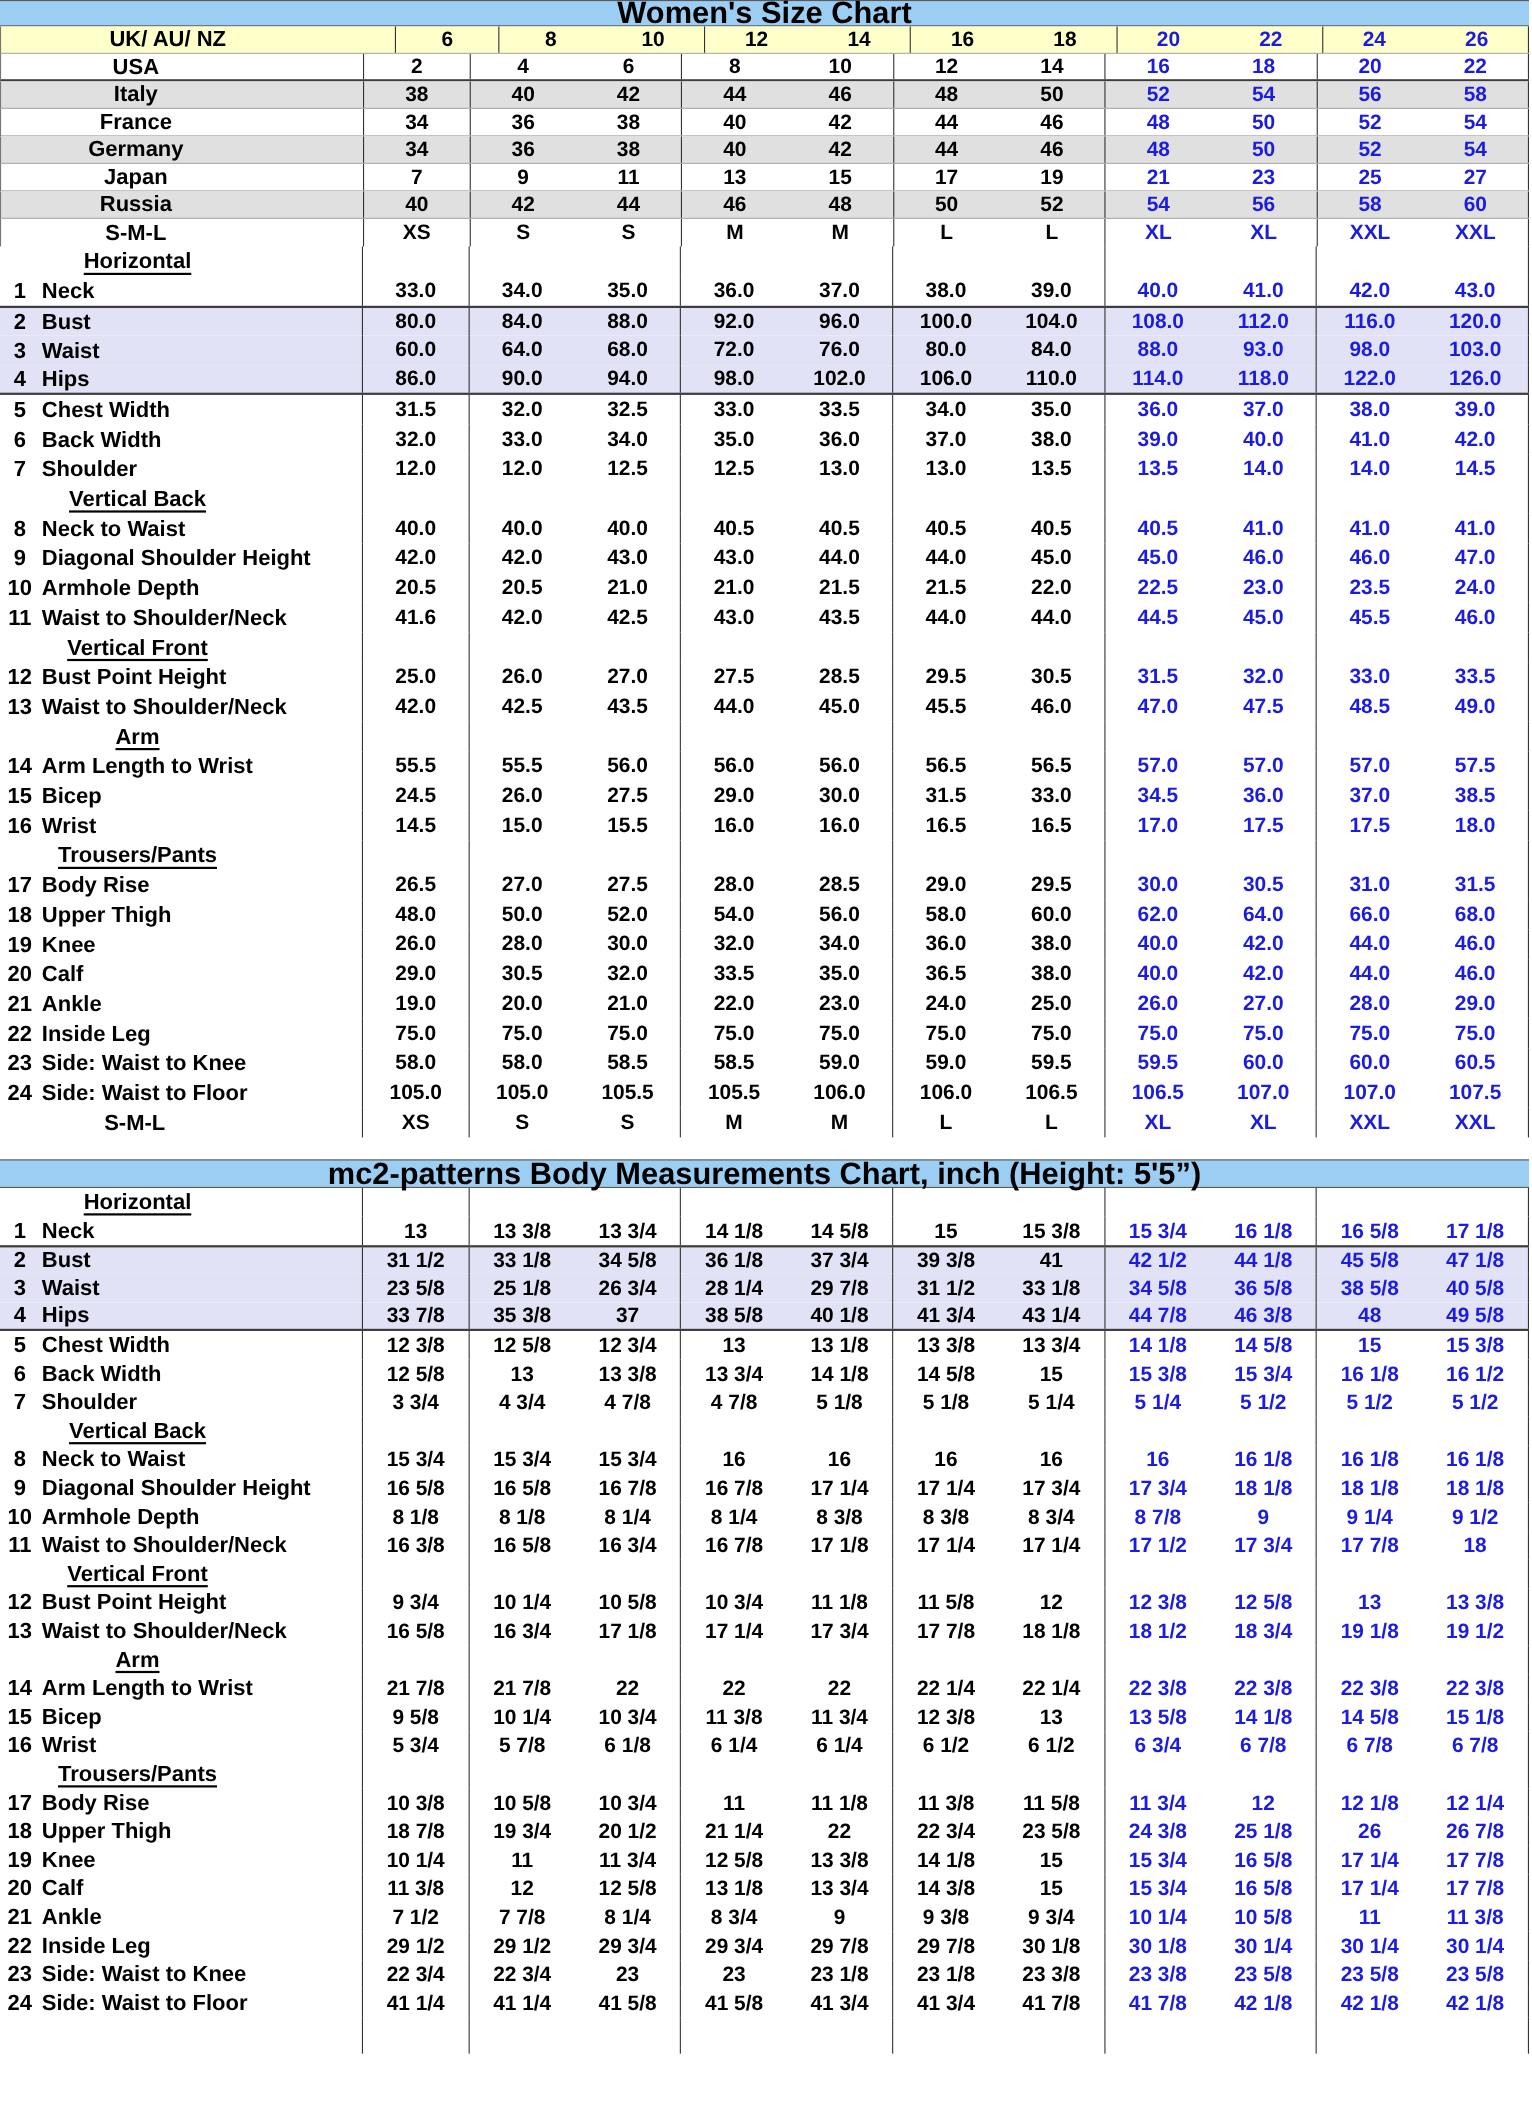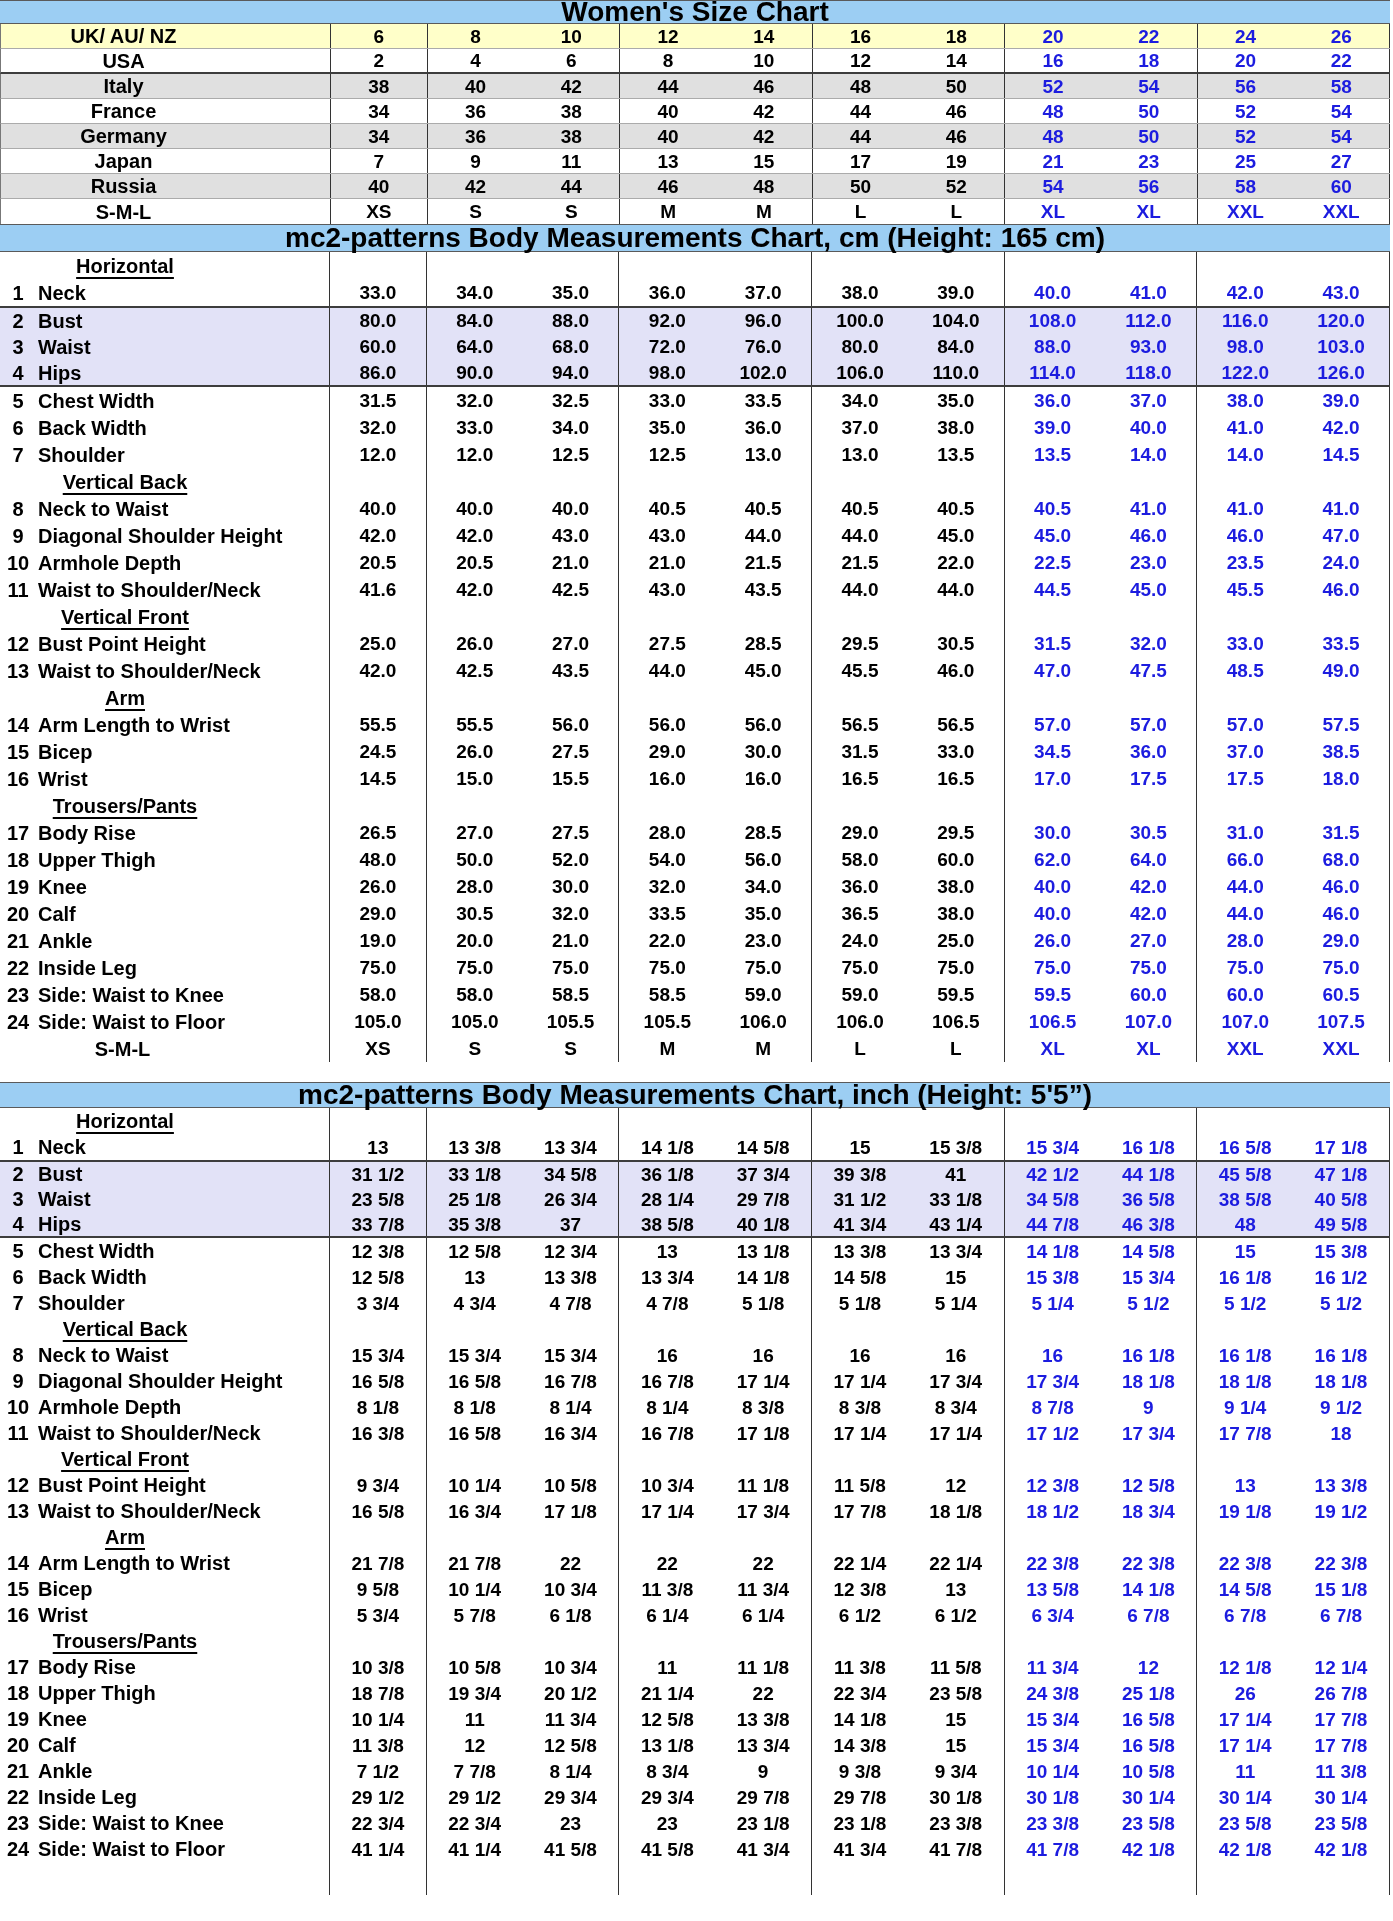--- a/index.html
+++ b/index.html
@@ -21,21 +21,21 @@
   .band-inch{height:26px;margin-top:20px;}
   
   .row{display:flex;align-items:stretch;box-sizing:border-box;}
   .r-top{height:25px;border-left:1px solid #777;}
   .r-cm{height:27px;}
   .r-inch{height:26px;}
   .row.tail{height:33px;}
   .tb{border-bottom:1px solid #ababab;}
   .hb{border-bottom:2px solid #3d3d3d;}
   .ht{border-top:2px solid #3d3d3d;}
-  .bg-yellow{background:var(--yellow,#FFFFC9);}
+  .bg-yellow{background:var(--yellow,#FFFFC9);padding-left:29px;}
   .bg-grey{background:var(--grey,#E0E0E0);}
   .band-lav{background:var(--lav,#E2E2F7);}
   
   .cell{display:flex;align-items:center;box-sizing:border-box;overflow:hidden;}
   .label-cell{flex:0 0 330px;width:330px;border-right:1.5px solid #333;}
   .val{
     flex:1 1 0;justify-content:center;text-align:center;
     font-size:19px;line-height:1;white-space:nowrap;
   }
   .gb{border-right:1.5px solid #333;}
@@ -184,23 +184,20 @@
           <div class="cell val gb">L</div>
           <div class="cell val blue">XL</div>
           <div class="cell val gb blue">XL</div>
           <div class="cell val blue">XXL</div>
           <div class="cell val gb blue">XXL</div>
         </div>
       </div>
   </section>
 
   <section>
-    <div class="band band-cm">
-      <span>mc2-patterns Body Measurements Chart, cm (Height: 165 cm)</span>
-    </div>
     <div class="rows" id="rows-cm">
         <div class="row r-cm">
           <div class="cell label-cell">
             <span class="slab">Horizontal</span>
           </div>
           <div class="cell val gb"></div>
           <div class="cell val"></div>
           <div class="cell val gb"></div>
           <div class="cell val"></div>
           <div class="cell val gb"></div>

